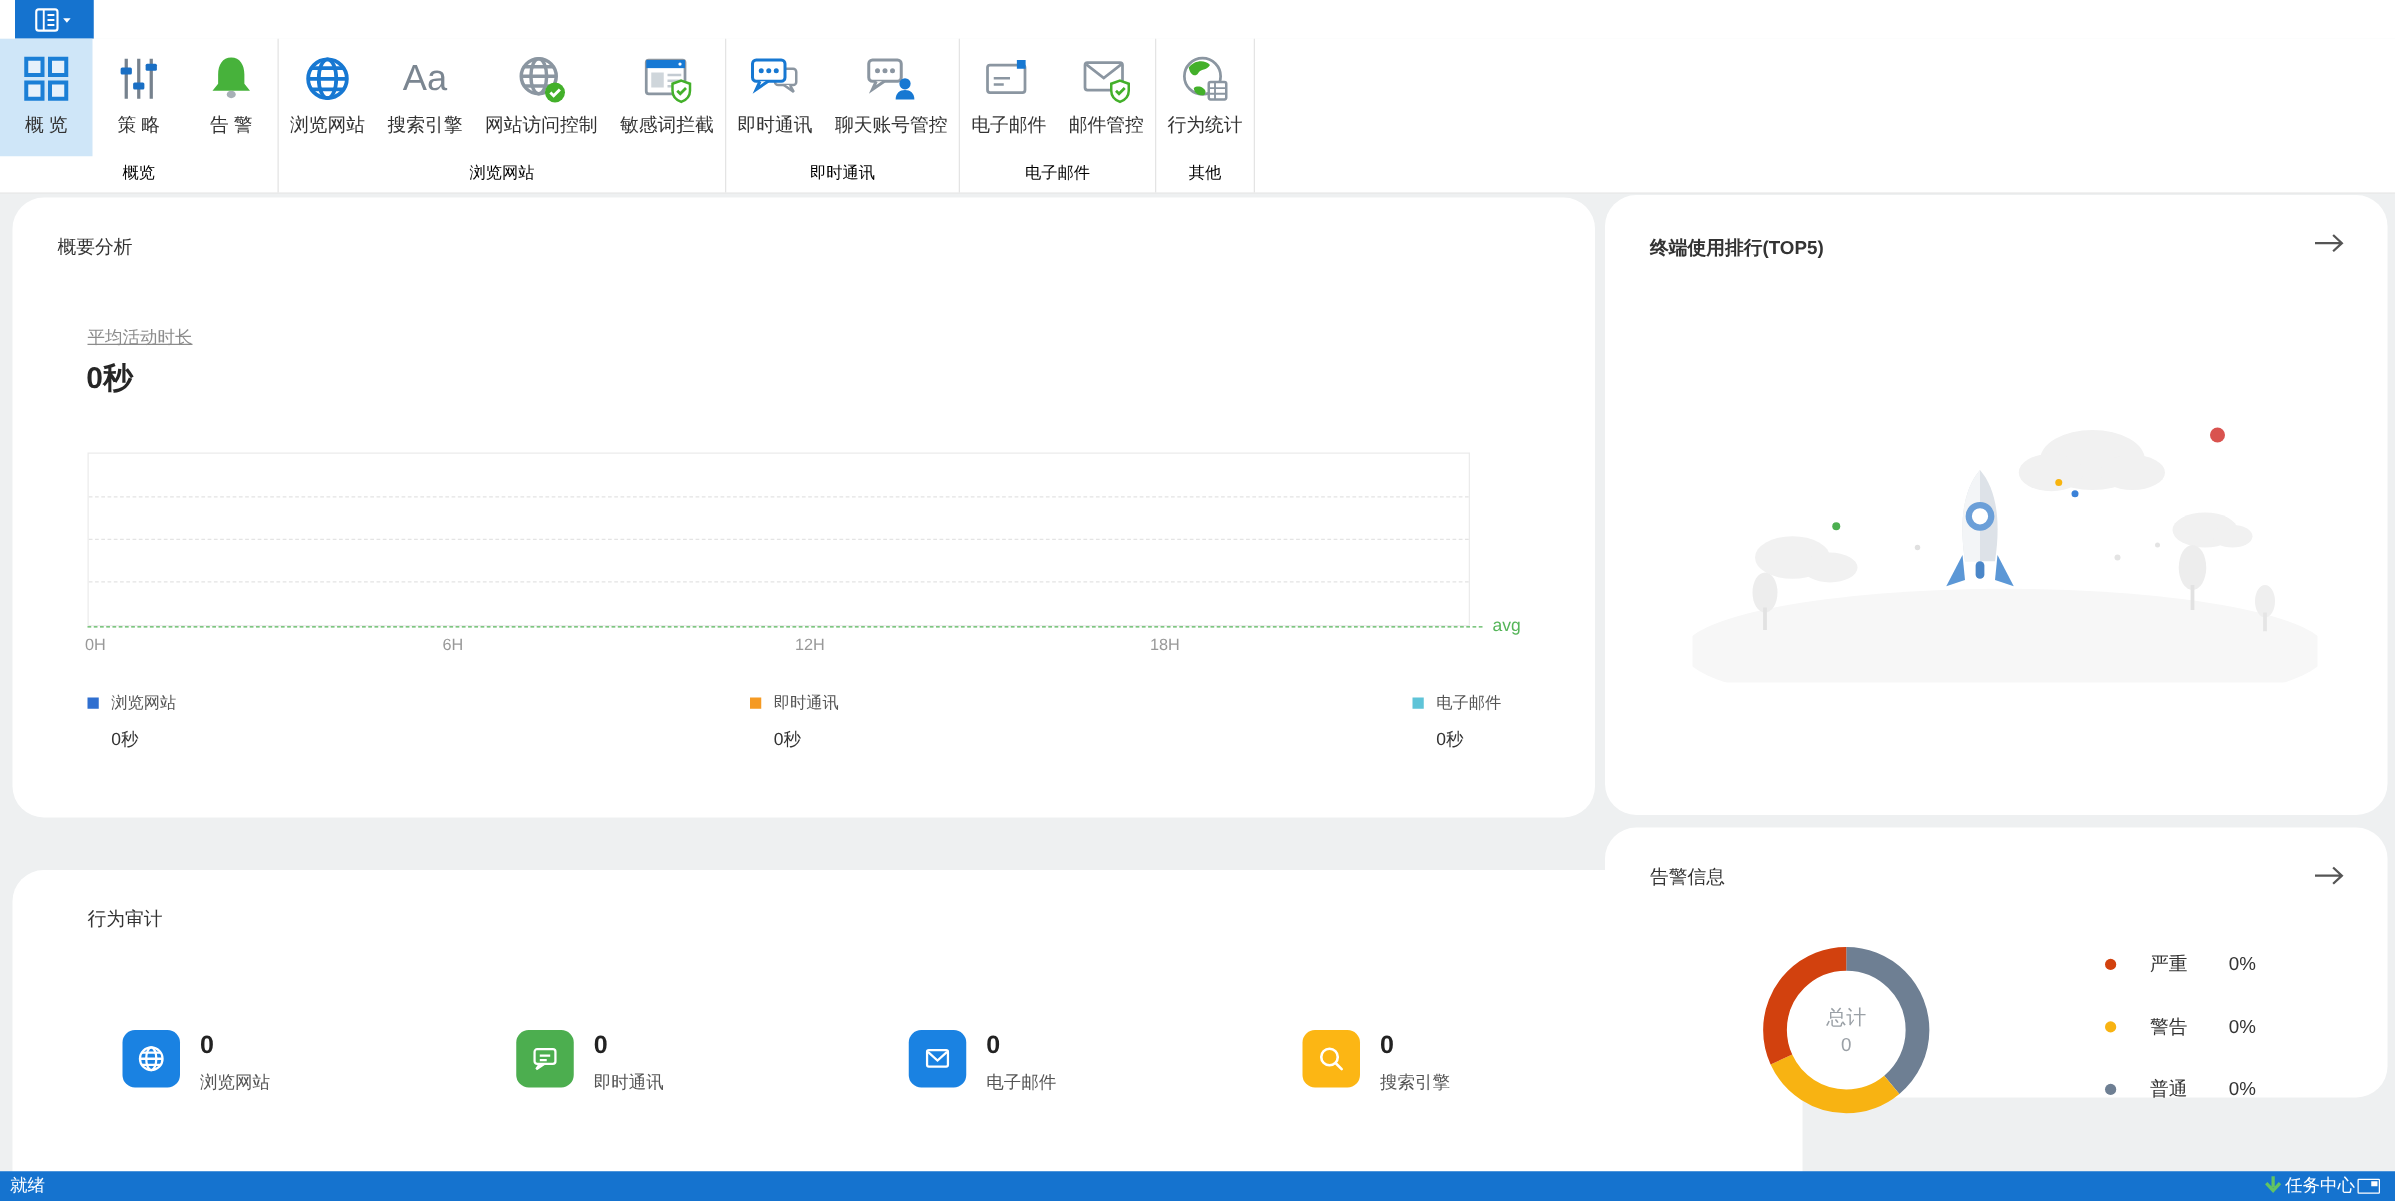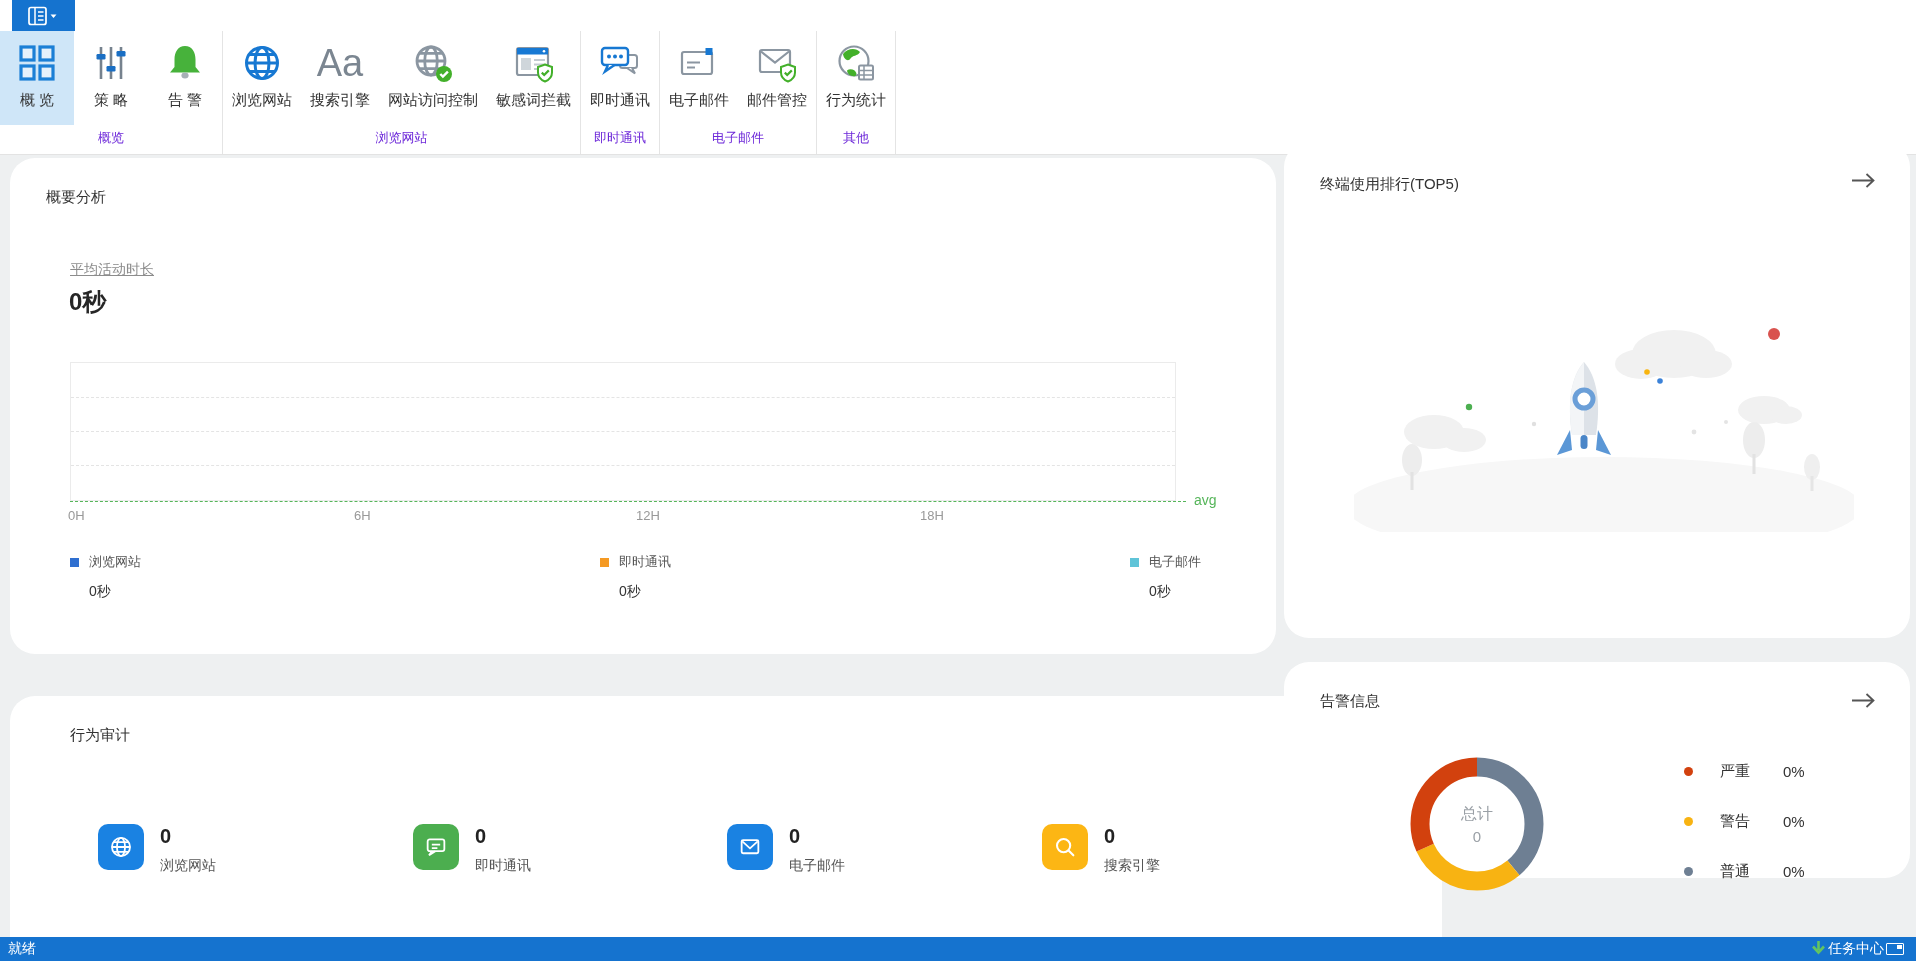--- a/index.html
+++ b/index.html
@@ -22,26 +22,26 @@
   .ribbon { position:absolute; top:31px; left:0; width:1916px; height:124px; background:#fff;
             border-bottom:1px solid #e3e3e3; display:flex; }
   .ribbon-group { display:flex; flex-direction:column; border-right:1px solid #e4e4e4; }
   .ribbon-group.filler { flex:1; border-right:none; }
   .ribbon-items { display:flex; height:94px; }
   .ribbon-item { min-width:74px; padding:0 9px; height:94px; display:flex; flex-direction:column;
                  align-items:center; cursor:pointer; }
   .ribbon-item.selected { background:#cfe6f8; }
   .ribbon-ic { height:52px; display:flex; align-items:center; justify-content:center; margin-top:6px; }
   .ribbon-label { font-size:15px; color:#333; margin-top:2px; white-space:nowrap; }
-  .group-label { height:29px; line-height:26px; text-align:center; font-size:13px; color:#6d28d9; }
-  .aa-glyph { font-size:38px; color:#7b8691; line-height:1; }
+  .group-label { height:29px; line-height:26px; text-align:center; font-size:13px; color:#000000; }
+  .aa-glyph { font-size:29px; color:#7b8691; line-height:1; }
   
   .panel { position:absolute; background:#fff;border-radius:25px; }
   #panel-summary { left:10px; top:158px; width:1266px; height:496px; }
-  #panel-ranking { left:1284px; top:142px; width:626px; height:496px; }
+  #panel-ranking { left:1284px; top:156px; width:626px; height:496px;font-weight:bold; }
   #panel-audit   { left:10px; top:662px; width:1432px; height:270px;margin-top:34px; }
   #panel-alerts  { left:1284px; top:662px; width:626px; height:216px; }
   .panel-title { position:absolute; font-size:15px; color:#333; }
   .arrow-btn { position:absolute; cursor:pointer; }
   .gear-btn { position:absolute; cursor:pointer; }
   
   .metric-label { position:absolute; left:60px; top:103px; font-size:14px; color:#8c8c8c;text-decoration:underline; }
   .metric-value { position:absolute; left:59px; top:128px; font-size:24px; font-weight:bold; color:#262626; }
   .chart-box { position:absolute; left:60px; top:204px; width:1106px; height:139px;
                border:1px solid #ebebeb; background:#fff; }
@@ -207,20 +207,36 @@
             <rect x="4" y="7" width="26" height="17" rx="3" fill="#fff" stroke="#1778d2" stroke-width="2.4"></rect>
             <path d="M10 24 l-3 6.5 9.5 -6.5" fill="#fff" stroke="#1778d2" stroke-width="2.4"></path>
             <g fill="#1778d2">
                 <circle cx="11" cy="15.5" r="2"></circle>
                 <circle cx="17" cy="15.5" r="2"></circle>
                 <circle cx="23" cy="15.5" r="2"></circle>
               </g>
             </svg>
         </span>
         <span class="ribbon-label">即时通讯</span>
+      </div>
+      <div class="ribbon-item">
+        <span class="ribbon-ic">
+          <svg width="44" height="44" viewBox="0 0 44 44">
+            <rect x="4" y="7" width="26" height="17" rx="3" fill="#fff" stroke="#8b96a1" stroke-width="2.4"></rect>
+            <path d="M10 24 l-3 6.5 9.5 -6.5" fill="#fff" stroke="#8b96a1" stroke-width="2.4"></path>
+            <g fill="#8b96a1">
+                <circle cx="11" cy="15.5" r="2"></circle>
+                <circle cx="17" cy="15.5" r="2"></circle>
+                <circle cx="23" cy="15.5" r="2"></circle>
+              </g>
+            <circle cx="33" cy="26" r="4.5" fill="#1778d2"></circle>
+            <path d="M25.5 38.5 c0 -5 3.4 -7.5 7.5 -7.5 s7.5 2.5 7.5 7.5 Z" fill="#1778d2"></path>
+            </svg>
+        </span>
+        <span class="ribbon-label">聊天账号管控</span>
       </div>
     </div>
     <div class="group-label">即时通讯</div>
   </div>
 
   <div class="ribbon-group">
     <div class="ribbon-items">
       <div class="ribbon-item">
         <span class="ribbon-ic">
           <svg width="44" height="44" viewBox="0 0 44 44">

